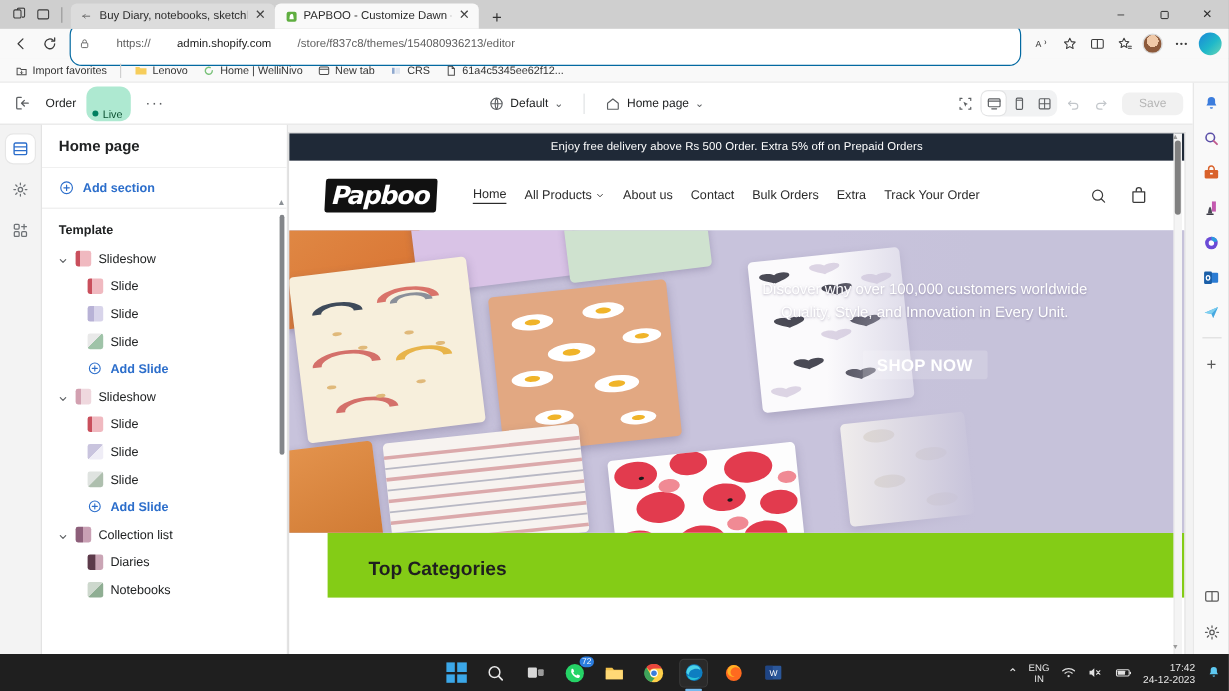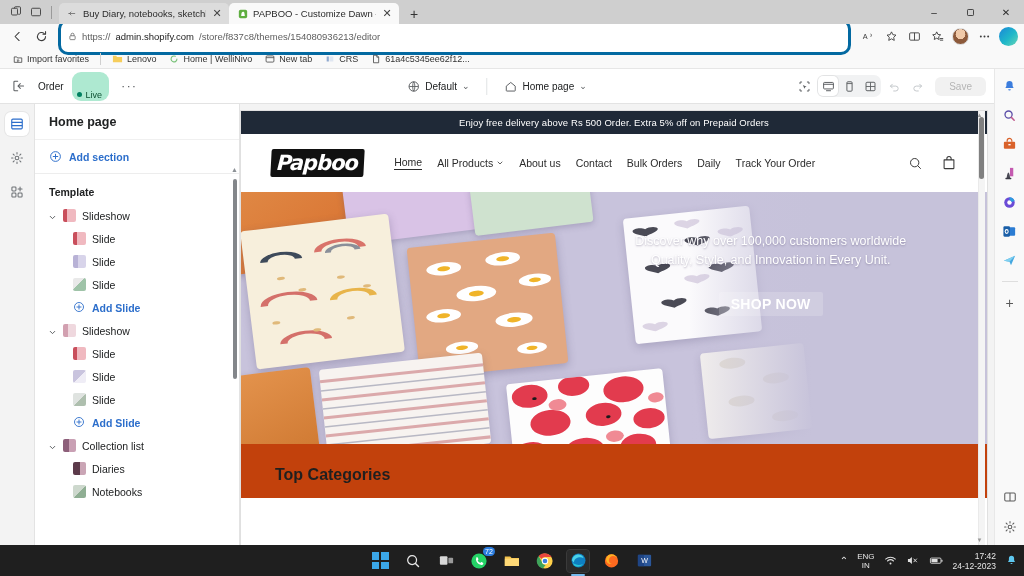--- a/index.html
+++ b/index.html
@@ -82,22 +82,22 @@
   
   .navbar {
     height: 25px; background: #f9f9f9; display: flex; align-items: center;
     padding: 0 6px; gap: 2px;
   }
   .nav-btn {
     width: 22px; height: 20px; display:flex;align-items:center;justify-content:center;
     color: #3b3b3b; border-radius: 4px; flex: 0 0 22px;
   }
   .omnibox {
-    flex: 1 1 auto; height: 36px; background: #ffffff; border: 3px solid #0369a1;
-    border-radius: 10px; display: flex; align-items: center; gap: 5px;
+    flex: 1 1 auto; height: 36px; background: #ffffff; border: 1px solid #0369a1;
+    border-radius: 10px; display: flex; align-items: center; gap: 22px;
     padding: 0 7px; margin: 0 4px; font-size: 9.5px; color: #5e5e5e;
   }
   .omnibox .url-strong { color: #1a1a1a; }
   .navbar-right { display: flex; align-items: center; gap: 1px; }
   .avatar-btn {
     width: 17px; height: 17px; border-radius: 50%;
     background: radial-gradient(circle at 50% 35%, #f0c9a8 0 40%, #8d5a3b 41% 100%);
     border: 1px solid #d9d9d9; margin: 0 3px;
   }
   .copilot-btn {
@@ -279,21 +279,22 @@
     font-size: 12.5px; line-height: 19px; color: #ffffff;
     text-shadow: 0 1px 2px rgba(60,50,90,.35);
   }
   .shop-now {
     display: inline-block; margin-top: 22px;
     font-size: 14px; font-weight: 700; color: #fff; letter-spacing: .3px;
     background: rgba(255,255,255,.18); padding: 4px 12px; border-radius: 2px;
   }
   .top-cats {
     padding: 22px 34px 14px; font-size: 16px; font-weight: 700; color: #1f1f1f;
-    background: #c2410c;
+    background: #84cc16;
+    margin-left: 32px;
   }
   .prev-sb {
     position: absolute; right: 3px; top: 6px; width: 5px; height: 62px;
     background: #808080; border-radius: 3px;
   }
   .prev-sb-track {
     position: absolute; right: 2px; top: 0px; width: 7px; bottom: 0;
     background: #f4f4f4; border-left: 1px solid #eaeaea;
   }
   .prev-sb-arrow {
@@ -774,21 +775,21 @@
               <div class="nav-item">
                 <span>About us</span>
               </div>
               <div class="nav-item">
                 <span>Contact</span>
               </div>
               <div class="nav-item">
                 <span>Bulk Orders</span>
               </div>
               <div class="nav-item">
-                <span>Daily</span>
+                <span>Extra</span>
               </div>
               <div class="nav-item">
                 <span>Track Your Order</span>
               </div>
             </div>
             <div class="store-actions">
               <span>
                 <svg width="15" height="15" viewBox="0 0 18 18">
                     <circle cx="8" cy="8" r="5" fill="none" stroke="#3a3a3a" stroke-width="1.2"></circle>
                     <path d="M11.8 11.8l3.2 3.2" stroke="#3a3a3a" stroke-width="1.2" stroke-linecap="round"></path>

